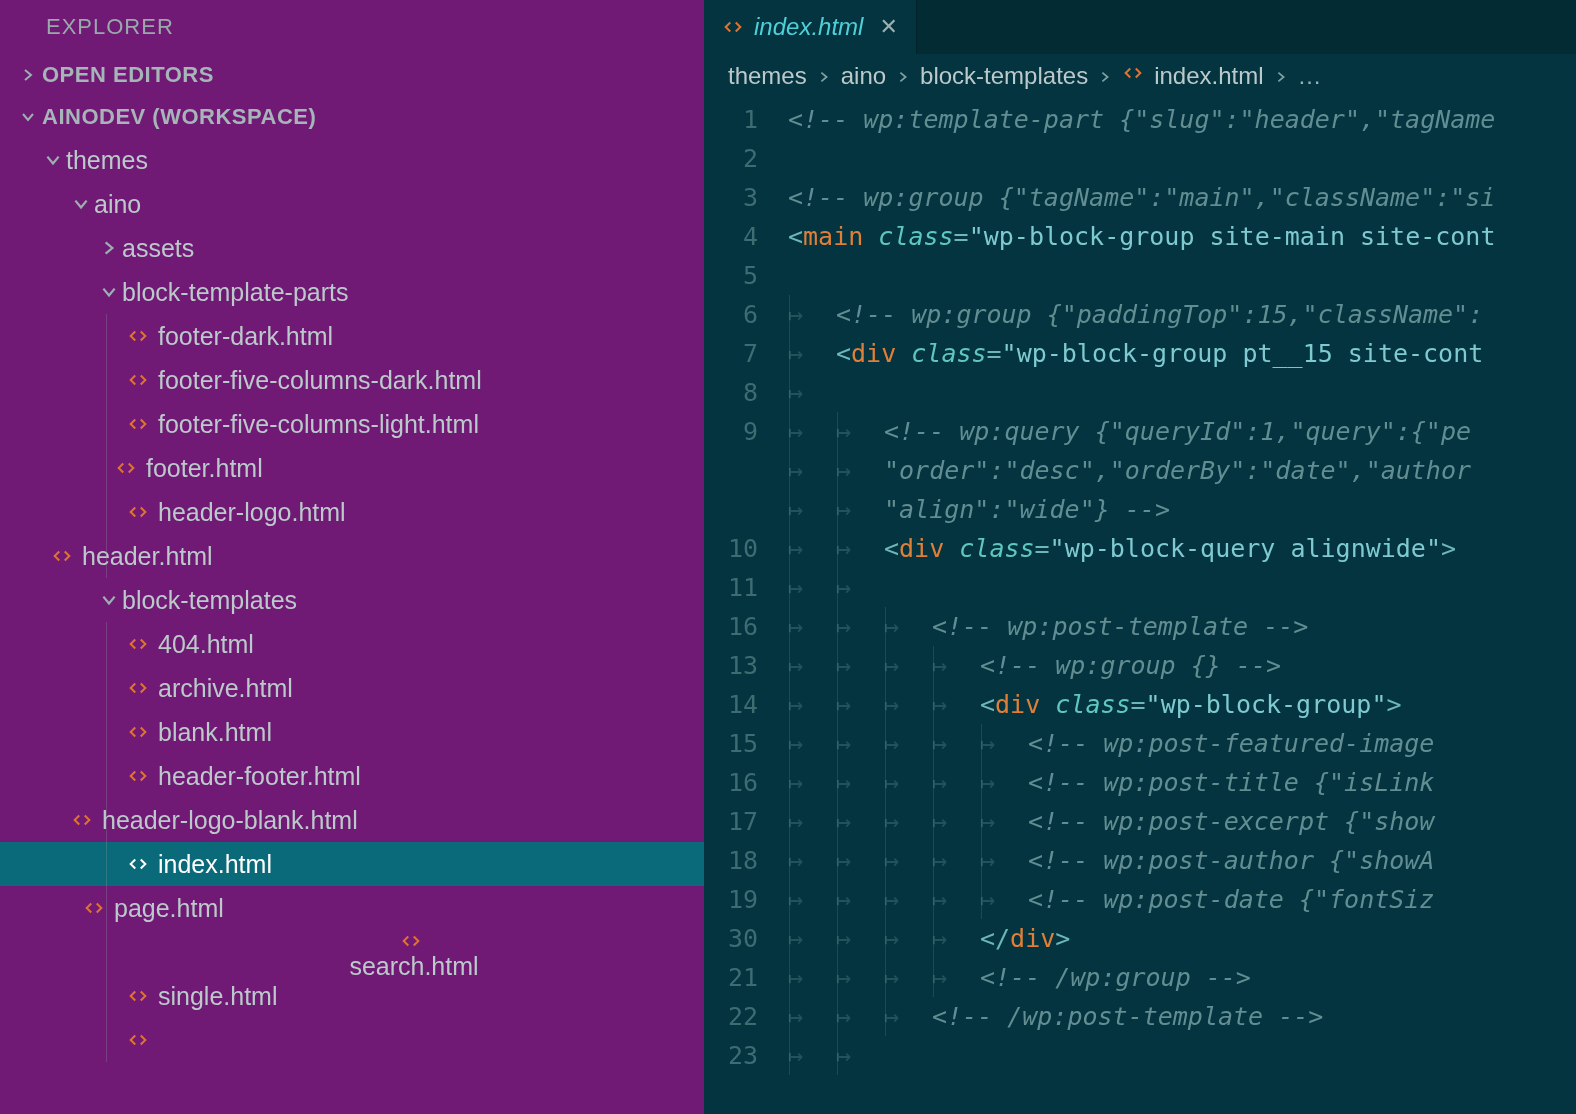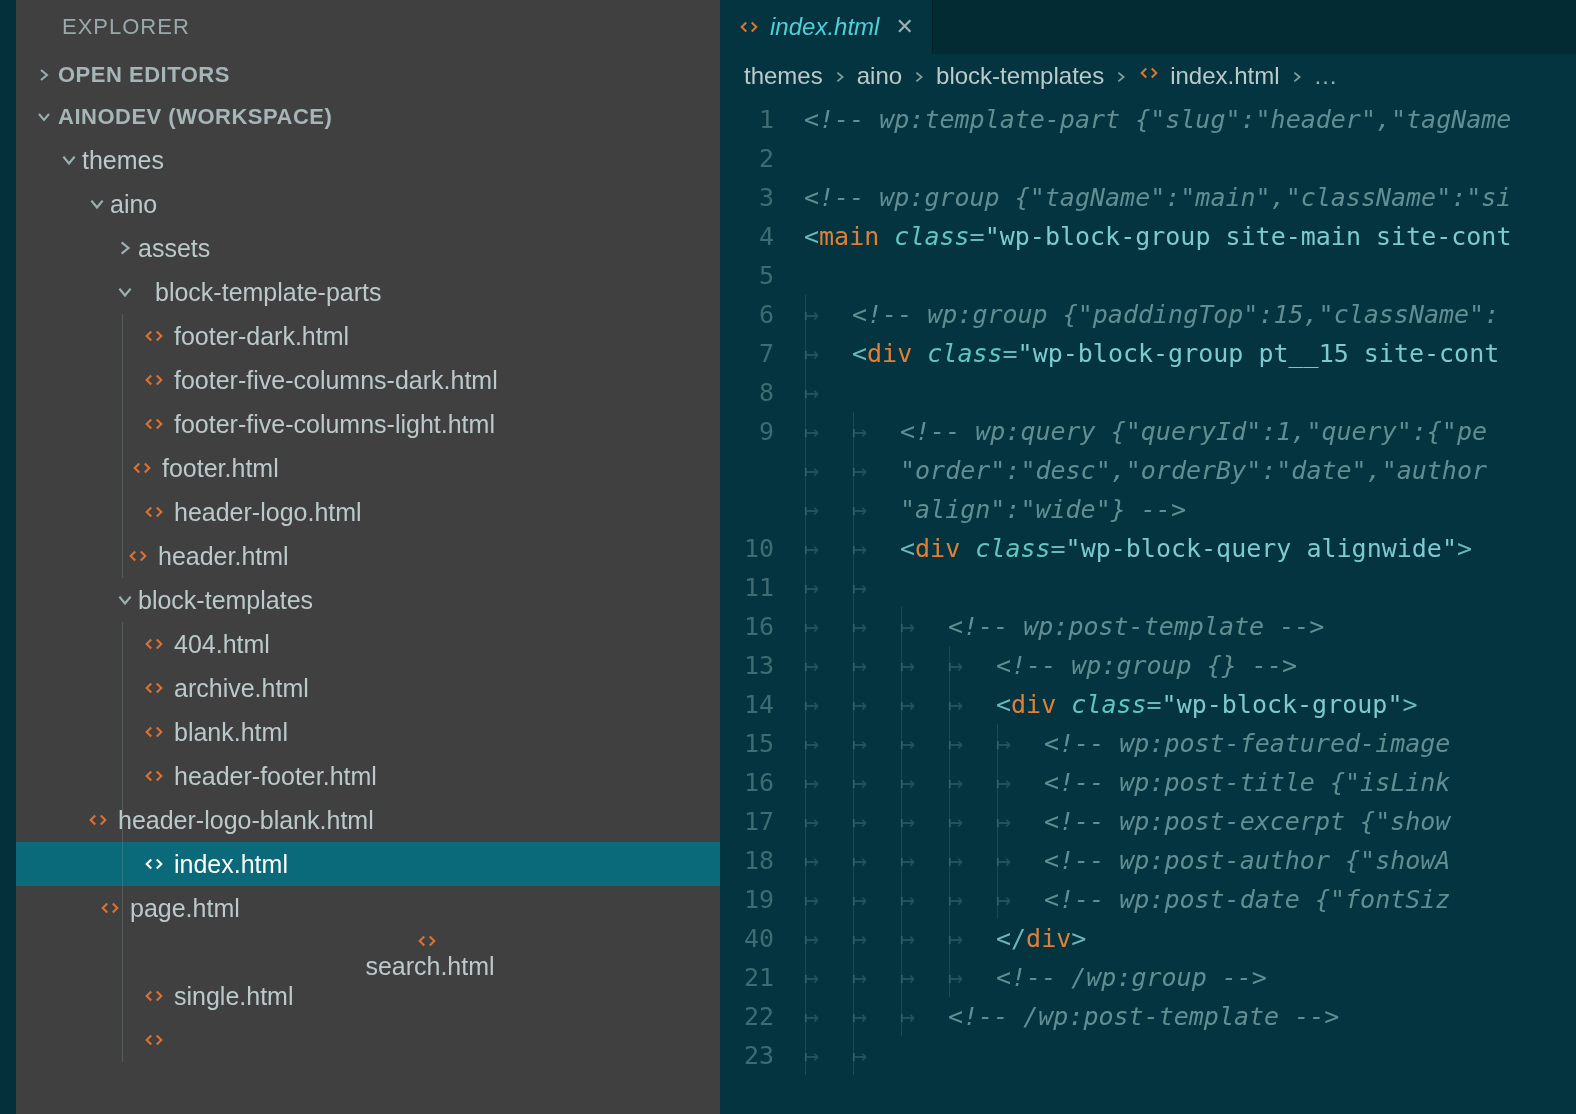--- a/index.html
+++ b/index.html
@@ -8,25 +8,24 @@
     background: #03303a;
     color: #bcc9cb;
     width: 1576px;
     height: 1114px;
     overflow: hidden;
     display: flex;
   }
   .sidebar {
     width: 704px;
     height: 100%;
-    background: #404040;
+    background: #701a75;
     display: flex;
     flex-direction: column;
     flex-shrink: 0;
-    margin-left: 16px;
   }
   .explorer-header {
     padding: 14px 0 14px 46px;
     font-size: 22px;
     letter-spacing: 1px;
     color: #99a9ab;
   }
   .section-header {
     display: flex;
     align-items: center;
@@ -226,21 +225,21 @@
         <span class="label">aino</span>
       </div>
       <div class="tree-row" style="padding-left: 96px;">
         <span class="twisty">
           <svg width="18" height="18" viewBox="0 0 16 16" fill="none" stroke="#9cb0b2" stroke-width="2">
             <polyline points="5,3 11,8 5,13"></polyline>
           </svg>
         </span>
         <span class="label">assets</span>
       </div>
-      <div class="tree-row" style="padding-left: 96px; gap: 17px;">
+      <div class="tree-row" style="padding-left: 96px;">
         <span class="twisty">
           <svg width="18" height="18" viewBox="0 0 16 16" fill="none" stroke="#9cb0b2" stroke-width="2">
             <polyline points="3,5 8,11 13,5"></polyline>
           </svg>
         </span>
         <span class="label">block-template-parts</span>
       </div>
       <div class="tree-row" style="padding-left: 124px;">
         <div class="guide" style="left: 106px;"></div>
         <span class="file-icon">
@@ -284,21 +283,21 @@
       <div class="tree-row" style="padding-left: 124px; text-align: right;">
         <div class="guide" style="left: 106px;"></div>
         <span class="file-icon">
           <svg width="22" height="22" viewBox="0 0 24 24" fill="none" stroke="#e07331" stroke-width="2.2">
             <polyline points="9,7 4,12 9,17"></polyline>
             <polyline points="15,7 20,12 15,17"></polyline>
           </svg>
         </span>
         <span class="label">header-logo.html</span>
       </div>
-      <div class="tree-row" style="padding-left: 108px; text-align: center;">
+      <div class="tree-row" style="padding-left: 48px; text-align: center;">
         <div class="guide" style="left: 106px;"></div>
         <span class="file-icon">
           <svg width="22" height="22" viewBox="0 0 24 24" fill="none" stroke="#e07331" stroke-width="2.2">
             <polyline points="9,7 4,12 9,17"></polyline>
             <polyline points="15,7 20,12 15,17"></polyline>
           </svg>
         </span>
         <span class="label">header.html</span>
       </div>
       <div class="tree-row" style="padding-left: 96px;">
@@ -463,21 +462,21 @@
         <div class="ln">10</div>
         <div class="ln">11</div>
         <div class="ln">16</div>
         <div class="ln">13</div>
         <div class="ln">14</div>
         <div class="ln">15</div>
         <div class="ln">16</div>
         <div class="ln">17</div>
         <div class="ln">18</div>
         <div class="ln">19</div>
-        <div class="ln">40</div>
+        <div class="ln">30</div>
         <div class="ln">21</div>
         <div class="ln">22</div>
         <div class="ln">23</div>
       </div>
     <div class="code" id="code">
         <div class="line"><span class="c cmt">&lt;!-- wp:template-part {"slug":"header","tagName</span></div>
         <div class="line"></div>
         <div class="line"><span class="c cmt">&lt;!-- wp:group {"tagName":"main","className":"si</span></div>
         <div class="line"><span class="c pun">&lt;</span><span class="c tag">main</span><span class="c txt"> </span><span class="c attr">class</span><span class="c pun">=</span><span class="c str">"wp-block-group site-main site-cont</span></div>
         <div class="line"></div>

